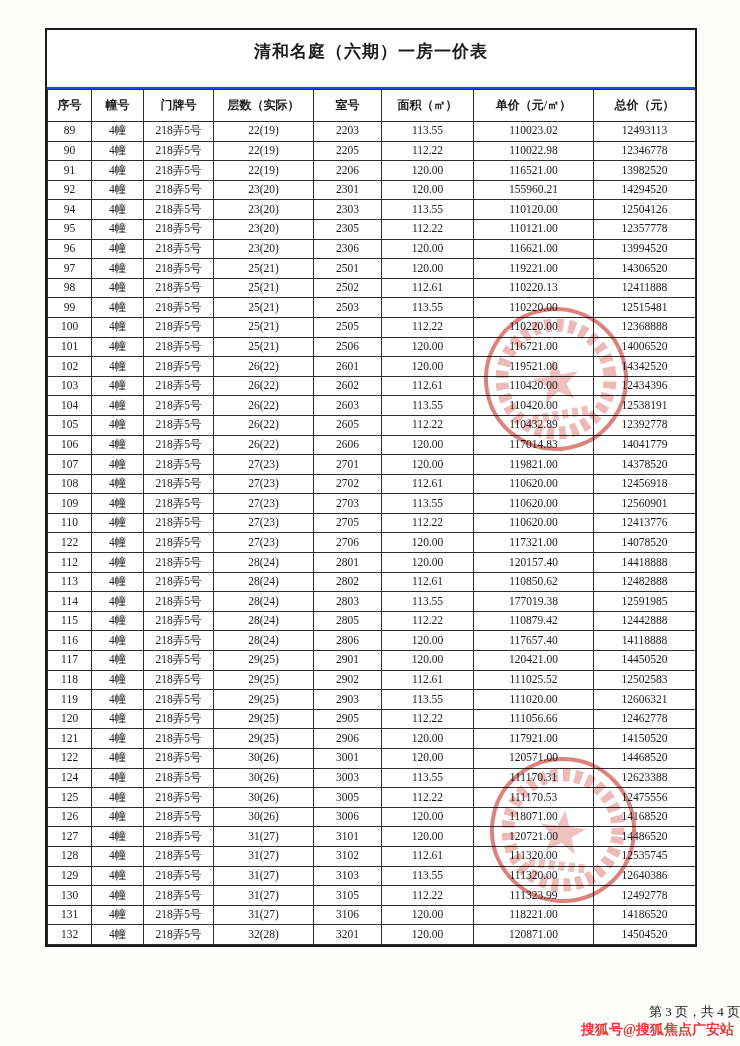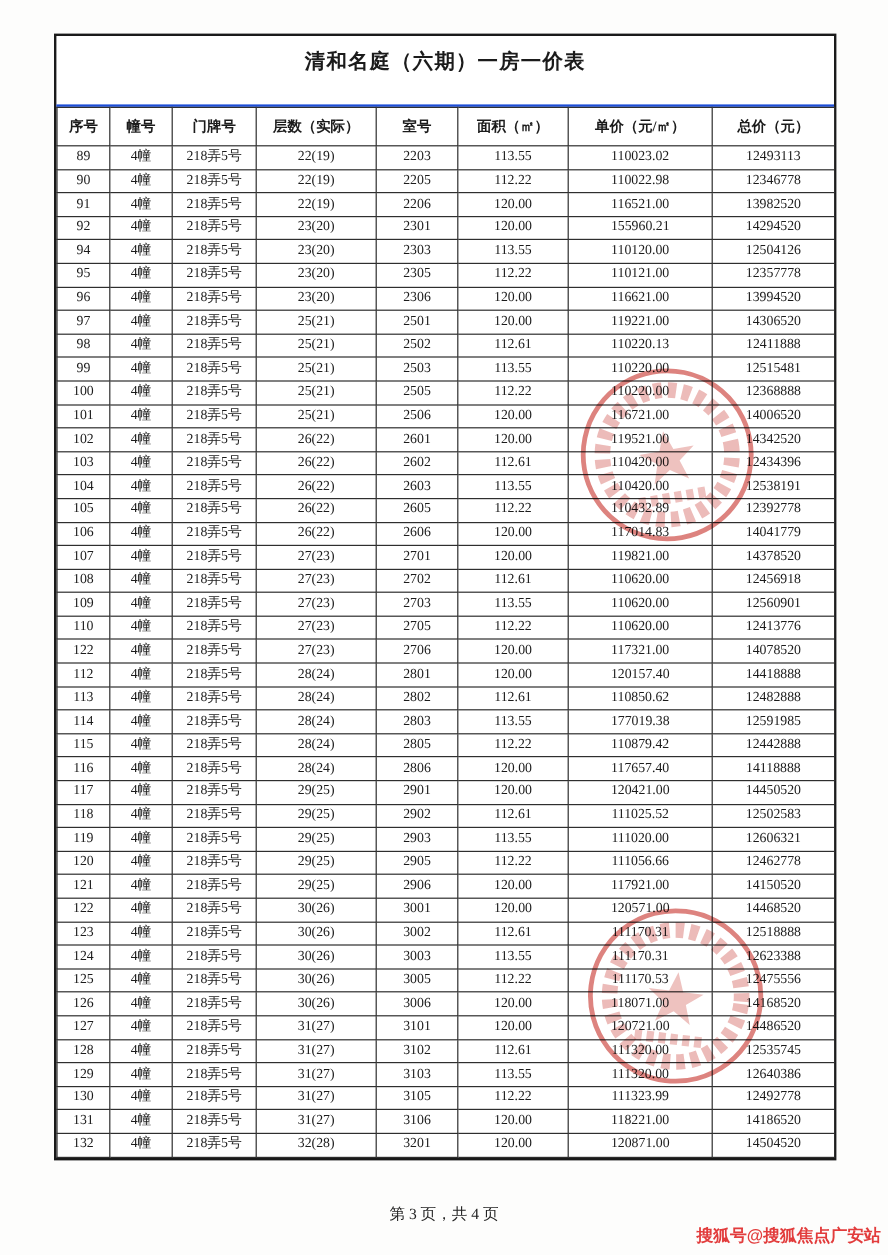--- a/index.html
+++ b/index.html
@@ -39,30 +39,30 @@
     font-size:12px;
     height:31px;
   }
   td {
     font-size:11.5px;
     height:18.6px;
     line-height:1.02;
   }
   .footer {
     position:absolute; left:0; top:1003px; width:100%;
-    text-align:center;
+    text-align:right;
     font-size:13px;
     color:#222;
   }
   .watermark {
     position:absolute; right:6px; top:1021px;
     color:#e23c3c;
     font-size:14px;
     font-weight:bold;
-    font-family:Liberation Sans, sans-serif;
+    font-family:Liberation Serif, serif;
   }
   .stamp {
     position:absolute;
     mix-blend-mode:multiply;
     pointer-events:none;
   }
   .stamp-1 { left:480px; top:303px; transform:rotate(-10deg); opacity:0.62; }
   .stamp-2 { left:486px; top:753px; transform:rotate(7deg); opacity:0.62; }
 </style>
 </head>
@@ -418,30 +418,20 @@
           <td>122</td>
           <td>4幢</td>
           <td>218弄5号</td>
           <td>30(26)</td>
           <td>3001</td>
           <td>120.00</td>
           <td>120571.00</td>
           <td>14468520</td>
         </tr>
         <tr>
-          <td>123</td>
-          <td>4幢</td>
-          <td>218弄5号</td>
-          <td>30(26)</td>
-          <td>3002</td>
-          <td>112.61</td>
-          <td>111170.31</td>
-          <td>12518888</td>
-        </tr>
-        <tr>
           <td>124</td>
           <td>4幢</td>
           <td>218弄5号</td>
           <td>30(26)</td>
           <td>3003</td>
           <td>113.55</td>
           <td>111170.31</td>
           <td>12623388</td>
         </tr>
         <tr>

